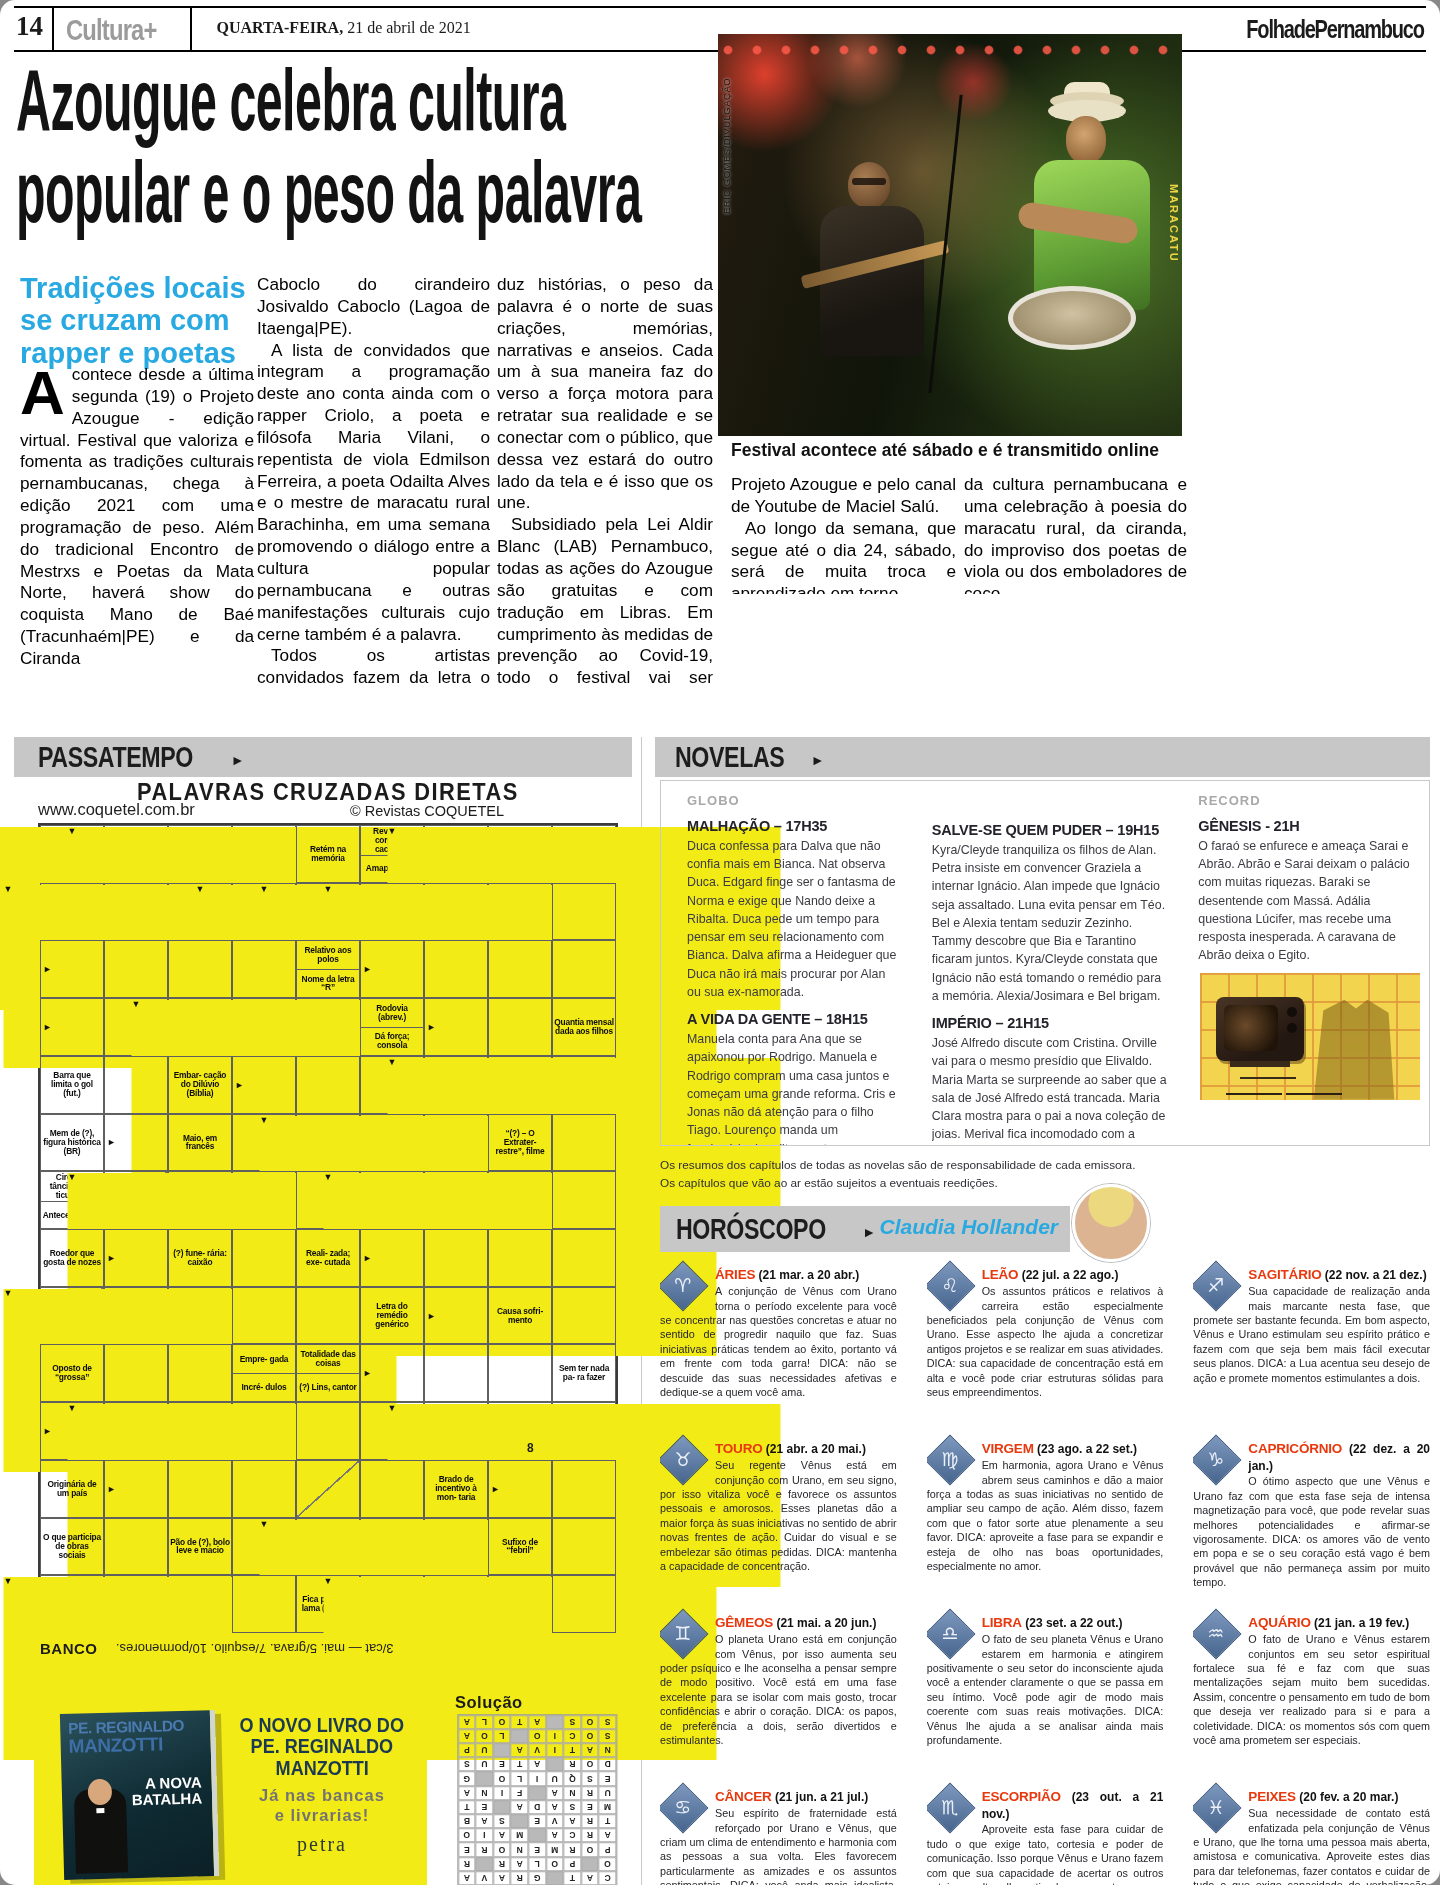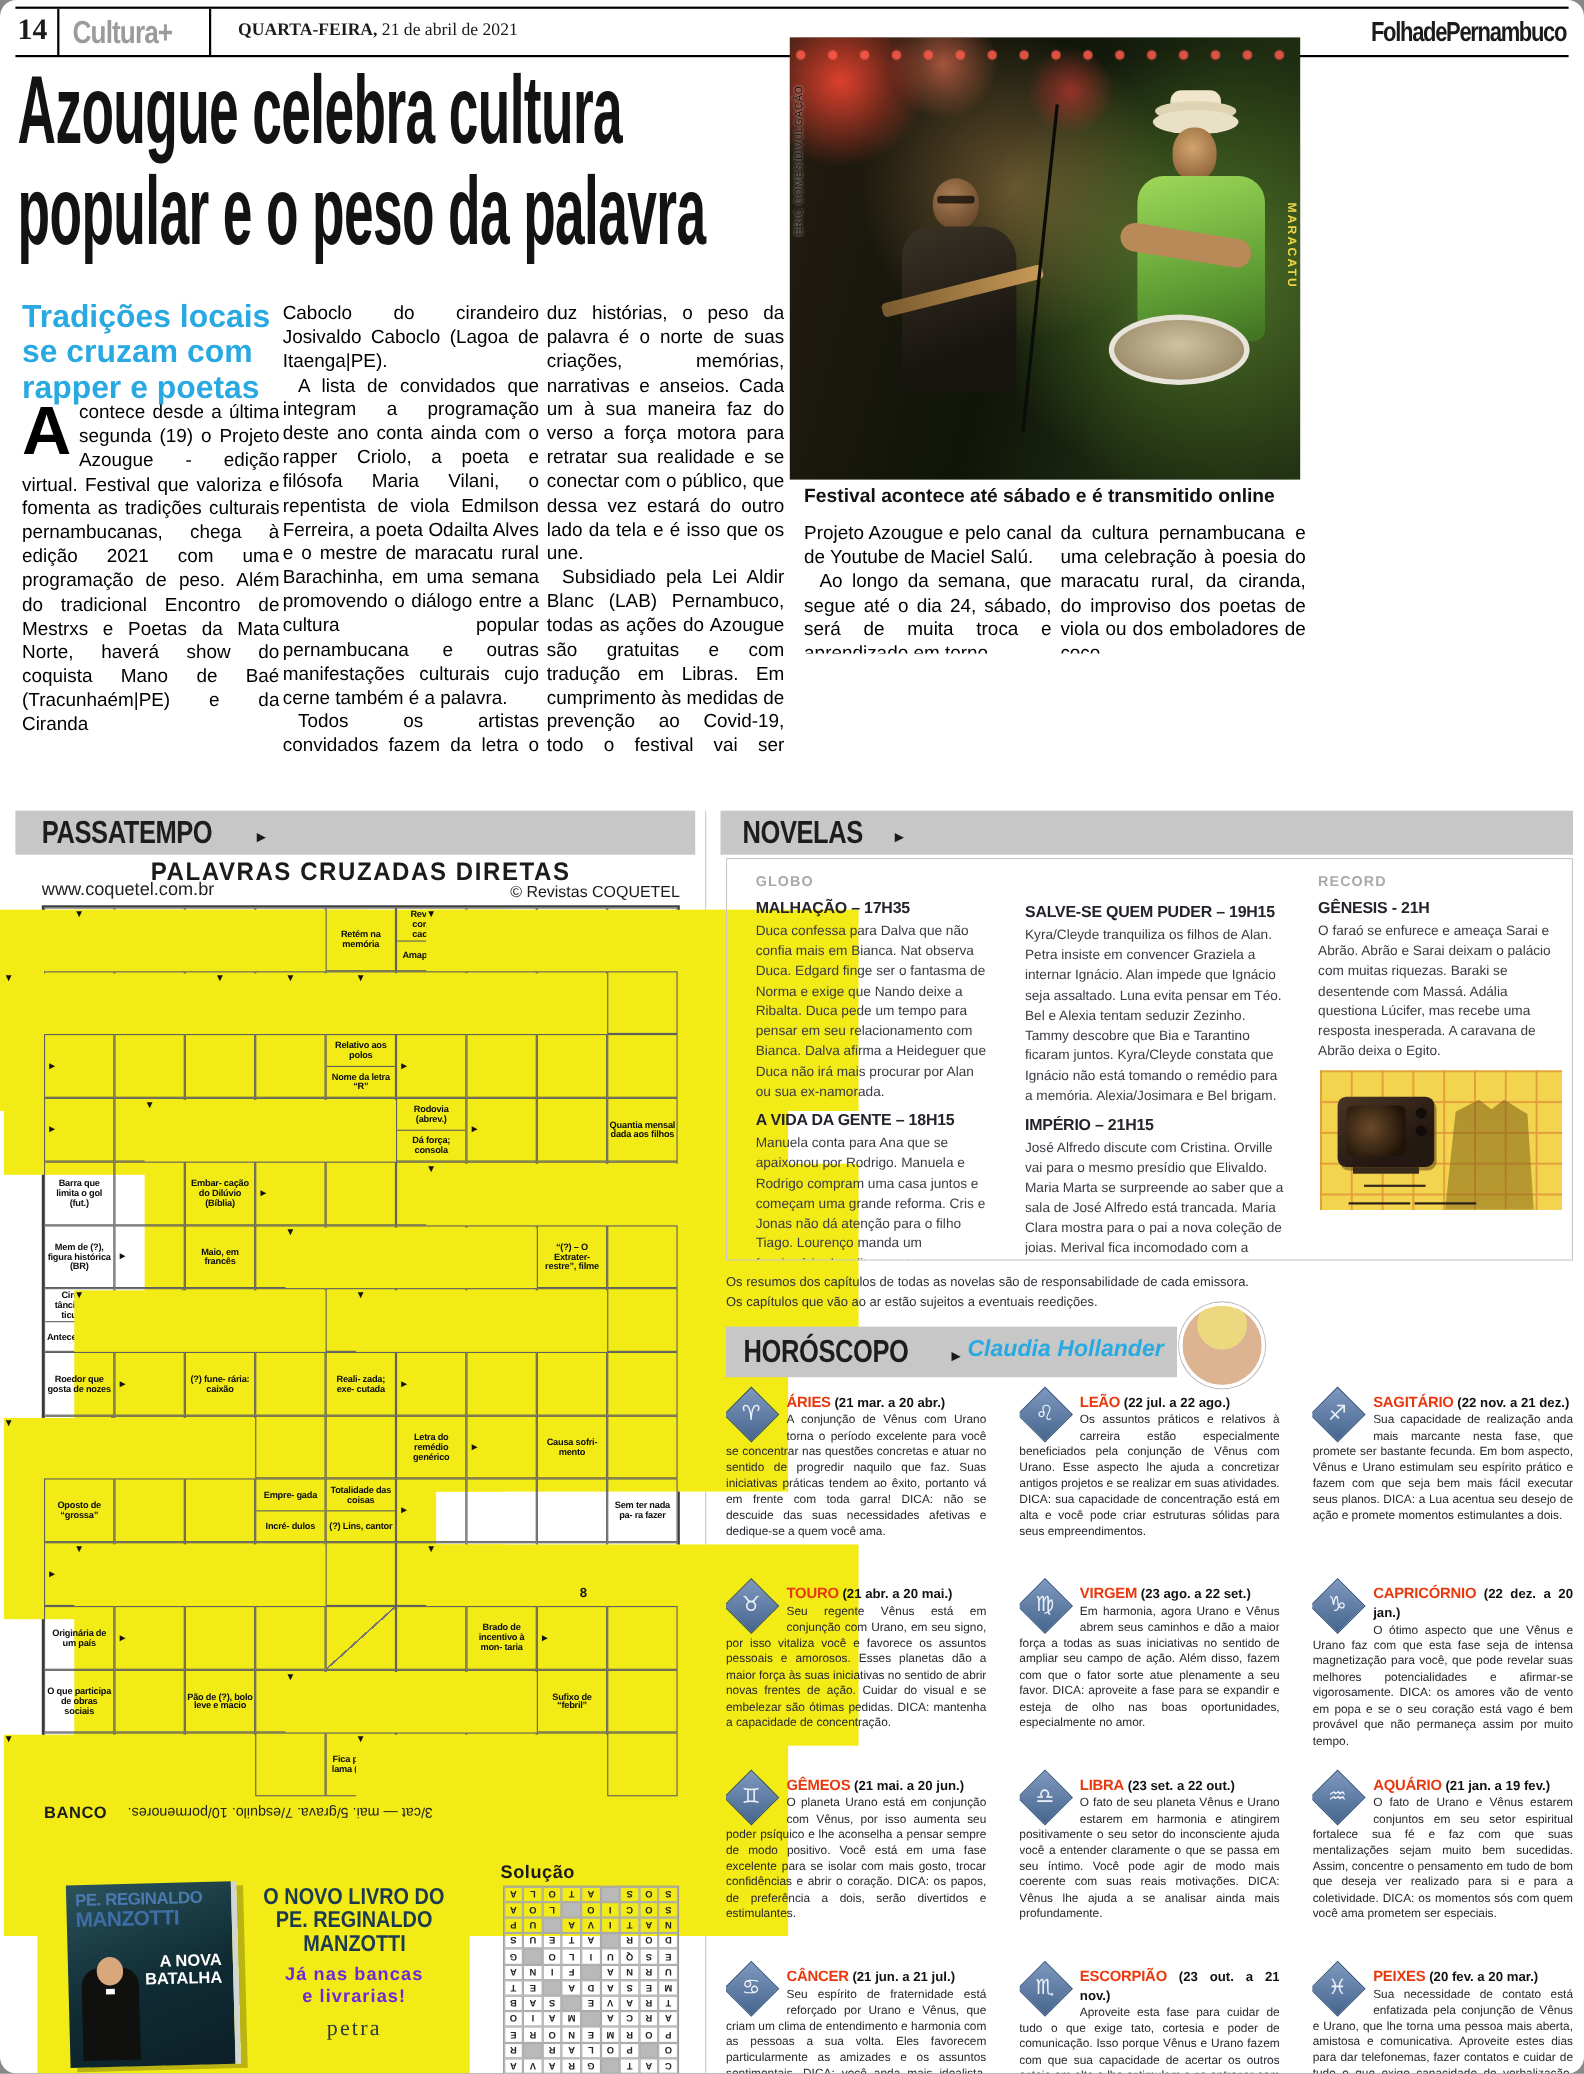--- a/index.html
+++ b/index.html
@@ -83,21 +83,21 @@
   .avatar{left:1072px;top:1184px;width:72px;height:72px;border-radius:50%;border:3px solid #fff;
      background:radial-gradient(circle at 50% 28%,#e9d47e,#d9b15c 34%,#d9ad85 36%,#c99independent 60%),
                 radial-gradient(circle at 50% 60%,#dcb491,#b98a63 80%);
      background:radial-gradient(circle at 50% 24%,#ecd87f 0 34%,#dcb491 35% 100%);
      box-shadow:0 0 0 1px #bbb;}
   .vline{left:641px;top:737px;width:1px;height:1148px;background:#c9c9c9;}
 
   
   .pass-title{left:38px;top:779px;width:580px;text-align:center;font-weight:900;font-size:23px;letter-spacing:1.5px;}
   .website{left:38px;top:800px;font-size:16.5px;color:#222;}
-  .copyright{left:350px;top:803px;width:268px;text-align:right;font-size:14.5px;}
+  .copyright{left:350px;top:803px;width:268px;text-align:left;font-size:14.5px;}
   .xw{left:38px;top:823px;width:580px;height:812px;display:grid;
       grid-template-columns:repeat(9,1fr);grid-template-rows:repeat(14,1fr);
       border:2px solid #3a3a3a;background:#fff;box-sizing:border-box;}
   .xc{border:1px solid #606060;position:relative;box-sizing:border-box;}
   .xc.clue{display:flex;flex-direction:column;font-weight:700;font-size:8.4px;line-height:1.06;text-align:center;
       letter-spacing:-.2px;color:#0d0d0d;}
   .xc.clue .xct{flex:1;display:flex;align-items:center;justify-content:center;padding:1px 1px;border-top:1px solid #606060;}
   .xc.clue .xct:first-child{border-top:none;}
   .xc.diag{background:linear-gradient(to bottom right,rgba(0,0,0,0) 49%,#777 49%,#777 51%,rgba(0,0,0,0) 51%);}
   .xarr{position:absolute;color:#111;}
@@ -123,21 +123,21 @@
       border-right:5px solid #cfd6d3;}
   .ad-ct1{position:absolute;left:8px;top:8px;font-weight:900;font-size:15.5px;letter-spacing:-.5px;color:#4a7ab0;line-height:.95;}
   .ad-ct2{position:absolute;left:8px;top:22px;font-weight:900;font-size:19px;letter-spacing:-.5px;color:#3d6ea6;}
   .ad-ct3{position:absolute;right:10px;top:64px;font-weight:900;font-size:15px;color:#fff;text-align:right;line-height:1.05;}
   .ad-priest{position:absolute;left:12px;bottom:6px;width:52px;height:84px;border-radius:16px 16px 0 0;background:#10100e;}
   .ad-pface{position:absolute;left:26px;bottom:74px;width:24px;height:26px;border-radius:50%;background:#d8a87c;}
   .ad-pcollar{position:absolute;left:34px;bottom:66px;width:8px;height:5px;background:#fff;}
   .ad-right{flex:1;text-align:center;padding-top:12px;}
   .ad-h{font-weight:900;color:#1b3a52;font-size:21px;line-height:1.02;}
   .ad-h .cond{transform:scaleX(.86);transform-origin:50% 50%;}
-  .ad-sub{margin-top:8px;font-weight:700;font-size:16.5px;color:#6d28d9;letter-spacing:1px;line-height:1.2;}
+  .ad-sub{margin-top:8px;font-weight:700;font-size:16.5px;color:#737373;letter-spacing:1px;line-height:1.2;}
   .ad-pub{margin-top:7px;font-family:"Liberation Serif",serif;font-size:20px;color:#2c3a34;letter-spacing:2px;}
 
   
   .nov-box{left:660px;top:780px;width:770px;height:366px;border:1px solid #c9c9c9;box-sizing:border-box;
       display:flex;padding:8px 12px 0 26px;gap:30px;}
   .nov-col{overflow:hidden;}
   .nc1{width:218px;} .nc2{width:240px;} .nc3{width:222px;}
   .ch{color:#a9a9a9;font-weight:900;font-size:13px;letter-spacing:1px;margin:4px 0 6px;}
   .ch-sp{height:23px;}
   .nvt{font-weight:900;font-size:14.5px;color:#23232b;margin:10px 0 3px;letter-spacing:-.2px;}

